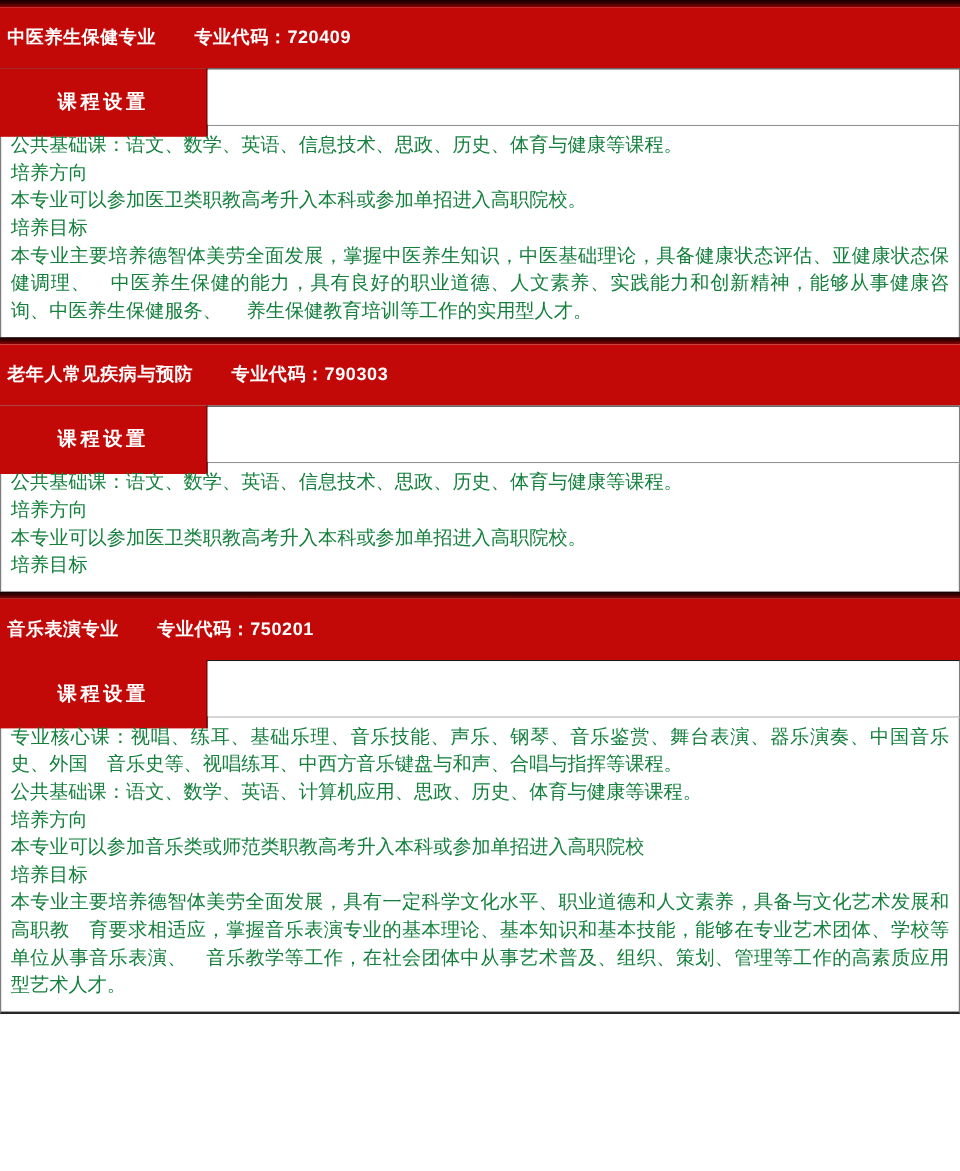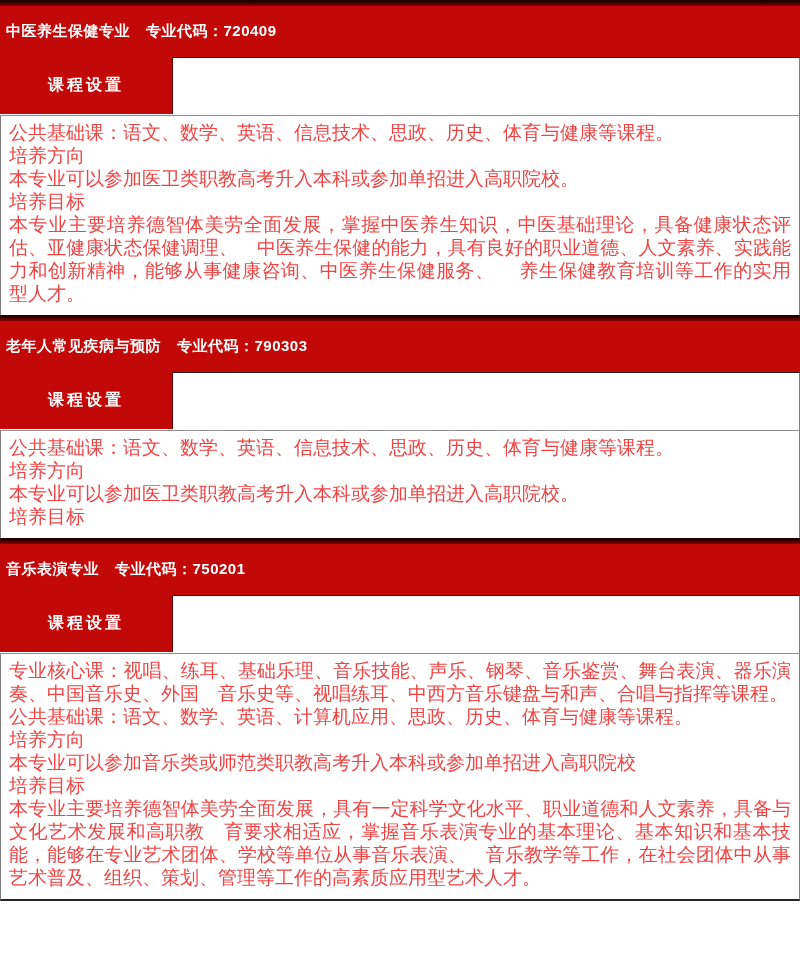--- a/index.html
+++ b/index.html
@@ -23,26 +23,27 @@
   .major-title-bar {
     height: 51px;
     background: #c30808;
     color: #ffffff;
     display: flex;
     align-items: center;
     padding: 0 6px;
     font-size: 15px;
     font-weight: 700;
     letter-spacing: 0.5px;
+    gap: 16px;
   }
   .major-code { margin-left: 16px; }
 
   .tab-row {
     display: flex;
-    height: 59px;
+    height: 48px;
     background: #ffffff;
     border-top: 1px solid #1c1c1c;
     border-right: 1px solid #7d7d7d;
     border-bottom: 1px solid #8f8f8f;
     box-sizing: border-box;
   }
   .course-tab {
     width: 173px;
     margin-top: -1px;
     height: 57px;
@@ -58,22 +59,22 @@
     box-sizing: border-box;
     flex: none;
   }
   .tab-spacer { flex: 1; background: #ffffff; }
 
   .section-body {
     background: #ffffff;
     border-left: 1px solid #7d7d7d;
     border-right: 1px solid #7d7d7d;
     padding: 5px 8px 10px 8px;
-    color: #ef4444;
-    font-size: 19px;
+    color: #15803d;
+    font-size: 16px;
     line-height: 23px;
     text-align: justify;
   }
   .section-body p { margin: 0; }
 
   .major-section:last-child .section-body {
     border-bottom: 2px solid #262626;
   }
 </style>
 </head>

